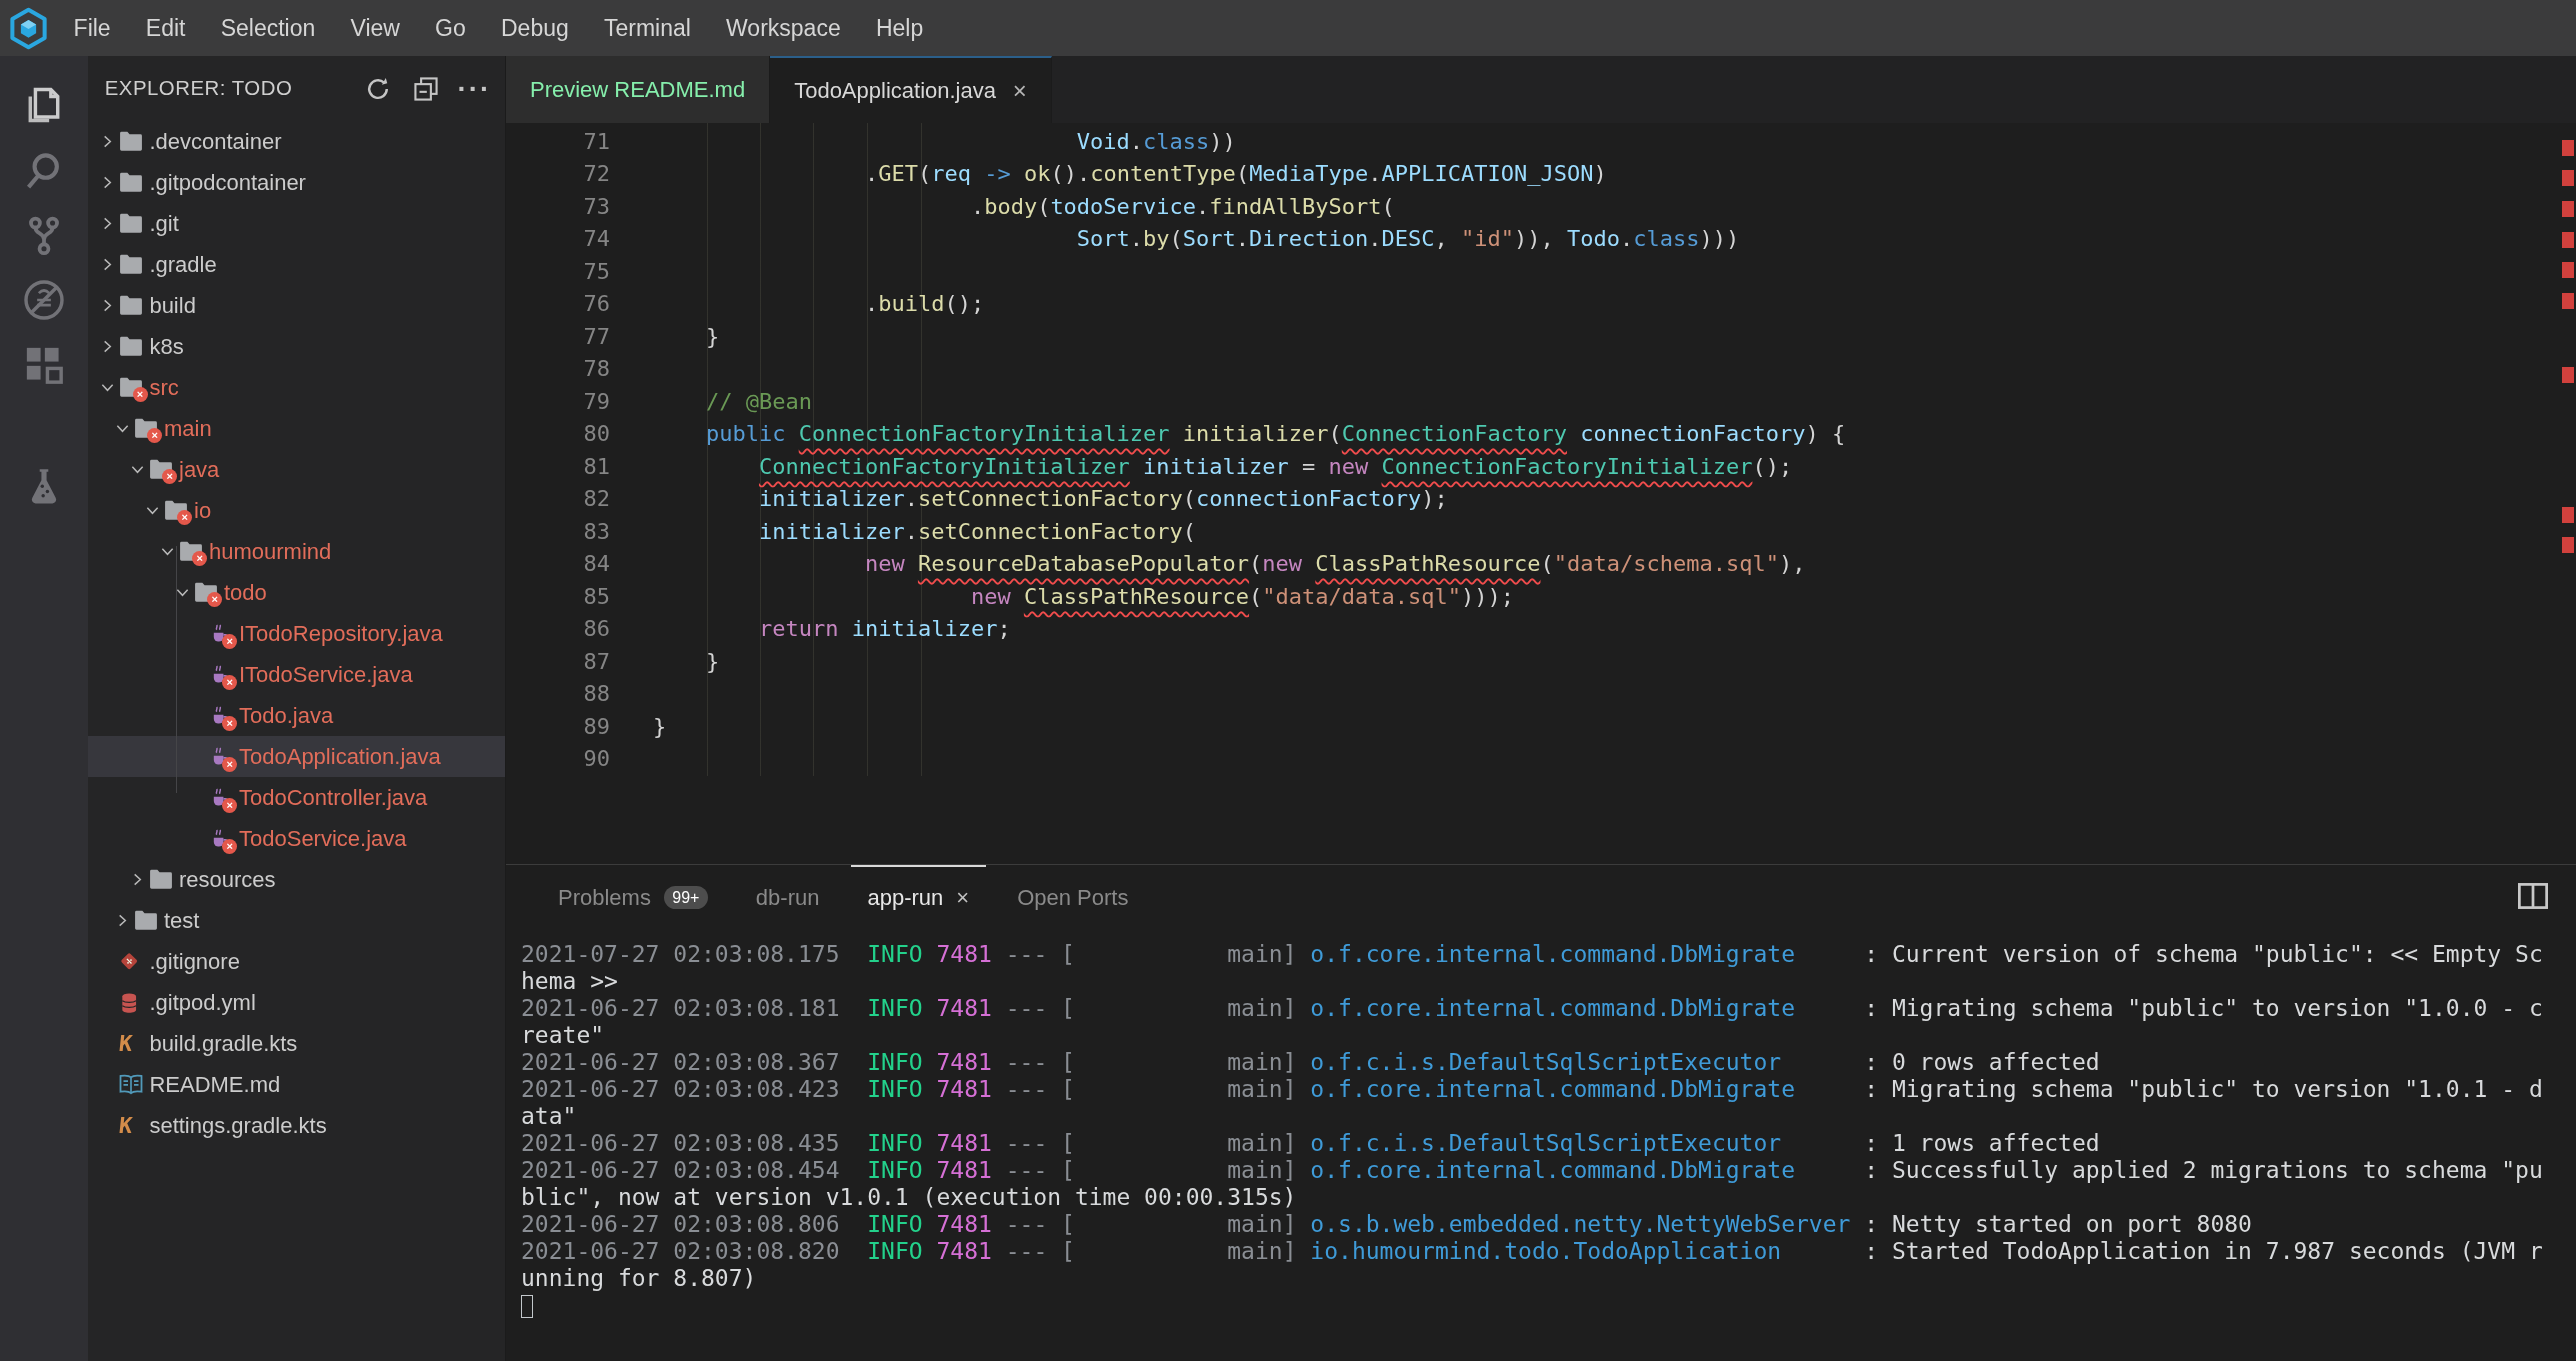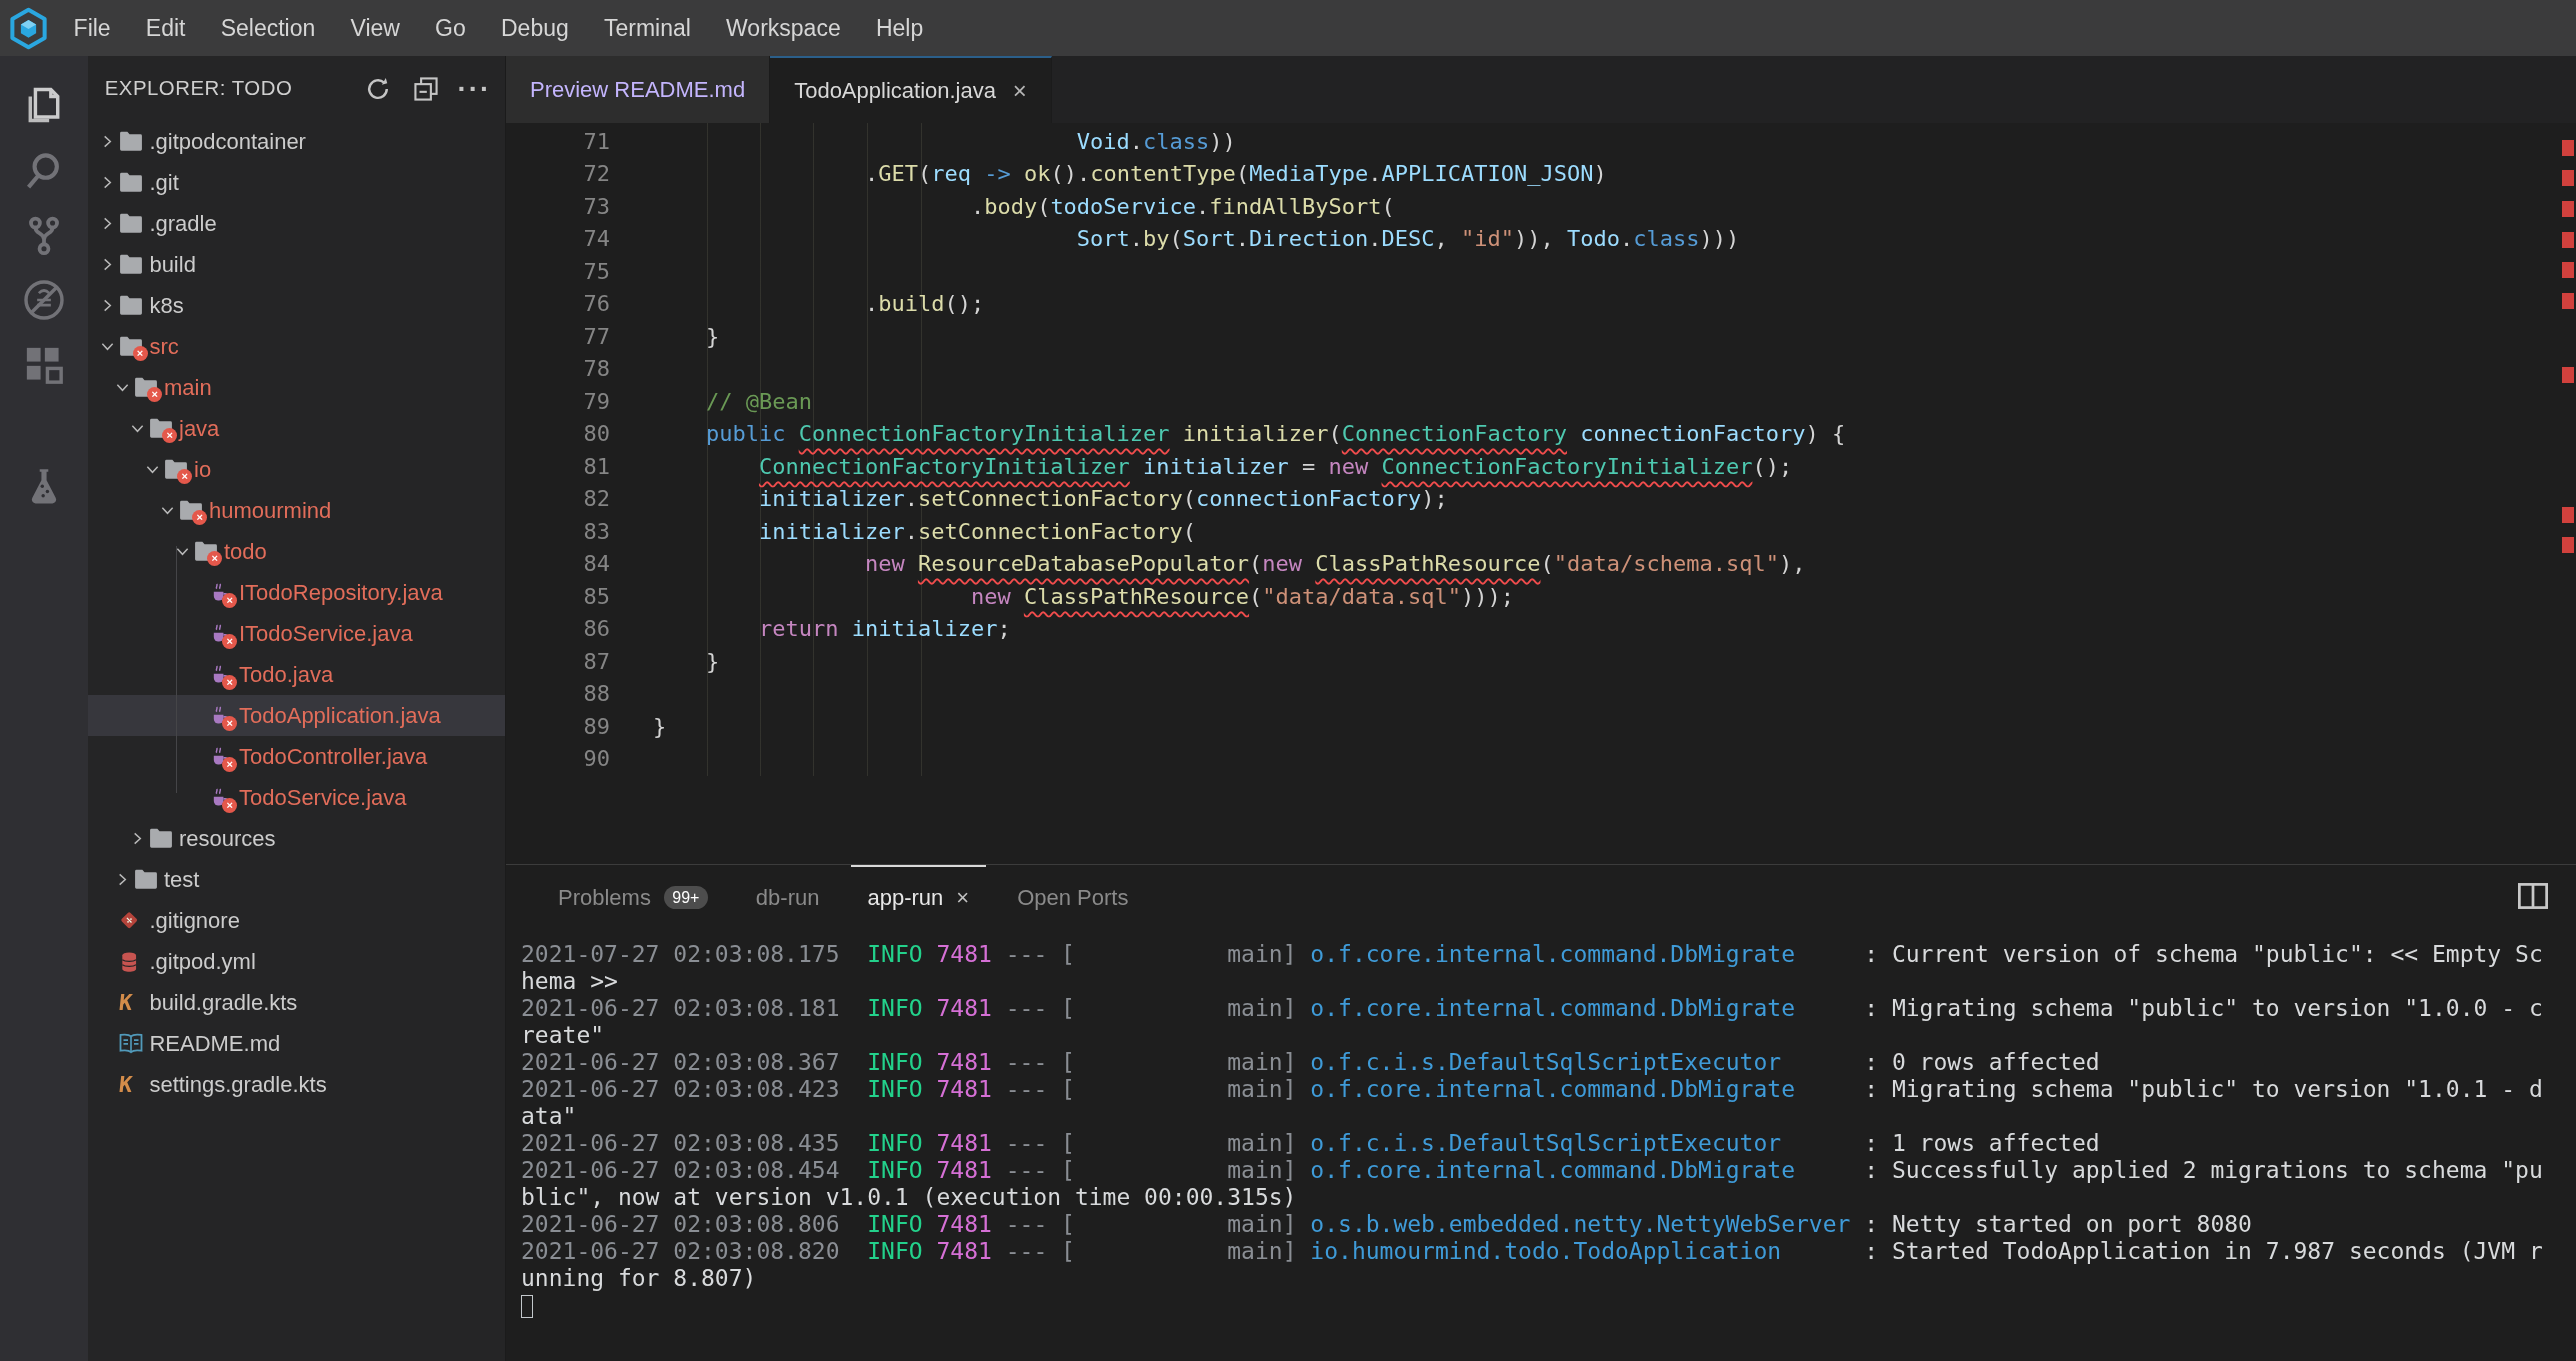--- a/index.html
+++ b/index.html
@@ -32,21 +32,21 @@
   .tree-row .chev{ flex:0 0 24px; display:flex; justify-content:center; }
   .tree-row .ficon{ position:relative; flex:0 0 30px; display:flex; align-items:center; }
   .err-badge{ position:absolute; right:1.9px; bottom:-4.6px; width:15px; height:15px; border-radius:50%;
     background:#e4584b; color:#fff; font-size:11px; font-weight:bold; line-height:15px; text-align:center; }
   .lbl-err{ color:#e26d5a; }
   .tree-guide{ position:absolute; left:88px; top:490px; width:0.9px; height:247px; background:#454548; }
 
   
   .main{ flex:1; display:flex; flex-direction:column; background:#1e1e1e; min-width:0; }
   .tabbar{ height:67px; background:#222223; display:flex; }
-  .tab{ display:flex; align-items:center; padding:0 24px; font-size:22px; color:#c4b5fd; background:#2d2d2d; border-right:0.9px solid #1b1b1b; }
+  .tab{ display:flex; align-items:center; padding:0 24px; font-size:22px; color:#86efac; background:#2d2d2d; border-right:0.9px solid #1b1b1b; }
   .tab.active{ background:#1e1e1e; color:#d8d8d8; border-top:2.3px solid #2b5f8a; }
   .tab .close{ margin-left:16.7px; font-size:24px; color:#b5b5b5; }
 
   .editor{ position:relative; height:741px; overflow:hidden; }
   .code{ position:absolute; top:-30px; left:0; right:0; font-family:"DejaVu Sans Mono", monospace;
     font-size:22px; line-height:32.5px;
     background:
       linear-gradient(#35352f 0 0) 201px 0/0.9px 100% no-repeat,
       linear-gradient(#35352f 0 0) 254px 0/0.9px 100% no-repeat,
       linear-gradient(#35352f 0 0) 307px 0/0.9px 100% no-repeat,
@@ -179,20 +179,33 @@
             <span class="chev">
               <svg width="15" height="15" viewBox="0 0 16 16">
                 <path d="M5 2.5l6 5.5-6 5.5" fill="none" stroke="#b8b8b8" stroke-width="1.6"></path>
               </svg>
             </span>
             <span class="ficon">
               <svg width="24" height="20.4" viewBox="0 0 16 14">
                 <path d="M.5 1.5A1 1 0 0 1 1.5.5h4L7 2.3h7.5a1 1 0 0 1 1 1v9.2a1 1 0 0 1-1 1h-13a1 1 0 0 1-1-1z" fill="#a9abae"></path>
               </svg>
             </span>
+            <span>.devcontainer</span>
+          </div>
+          <div class="tree-row" style="padding-left: 7.4px;">
+            <span class="chev">
+              <svg width="15" height="15" viewBox="0 0 16 16">
+                <path d="M5 2.5l6 5.5-6 5.5" fill="none" stroke="#b8b8b8" stroke-width="1.6"></path>
+              </svg>
+            </span>
+            <span class="ficon">
+              <svg width="24" height="20.4" viewBox="0 0 16 14">
+                <path d="M.5 1.5A1 1 0 0 1 1.5.5h4L7 2.3h7.5a1 1 0 0 1 1 1v9.2a1 1 0 0 1-1 1h-13a1 1 0 0 1-1-1z" fill="#a9abae"></path>
+              </svg>
+            </span>
             <span>.gitpodcontainer</span>
           </div>
           <div class="tree-row" style="padding-left: 7.4px;">
             <span class="chev">
               <svg width="15" height="15" viewBox="0 0 16 16">
                 <path d="M5 2.5l6 5.5-6 5.5" fill="none" stroke="#b8b8b8" stroke-width="1.6"></path>
               </svg>
             </span>
             <span class="ficon">
               <svg width="24" height="20.4" viewBox="0 0 16 14">

